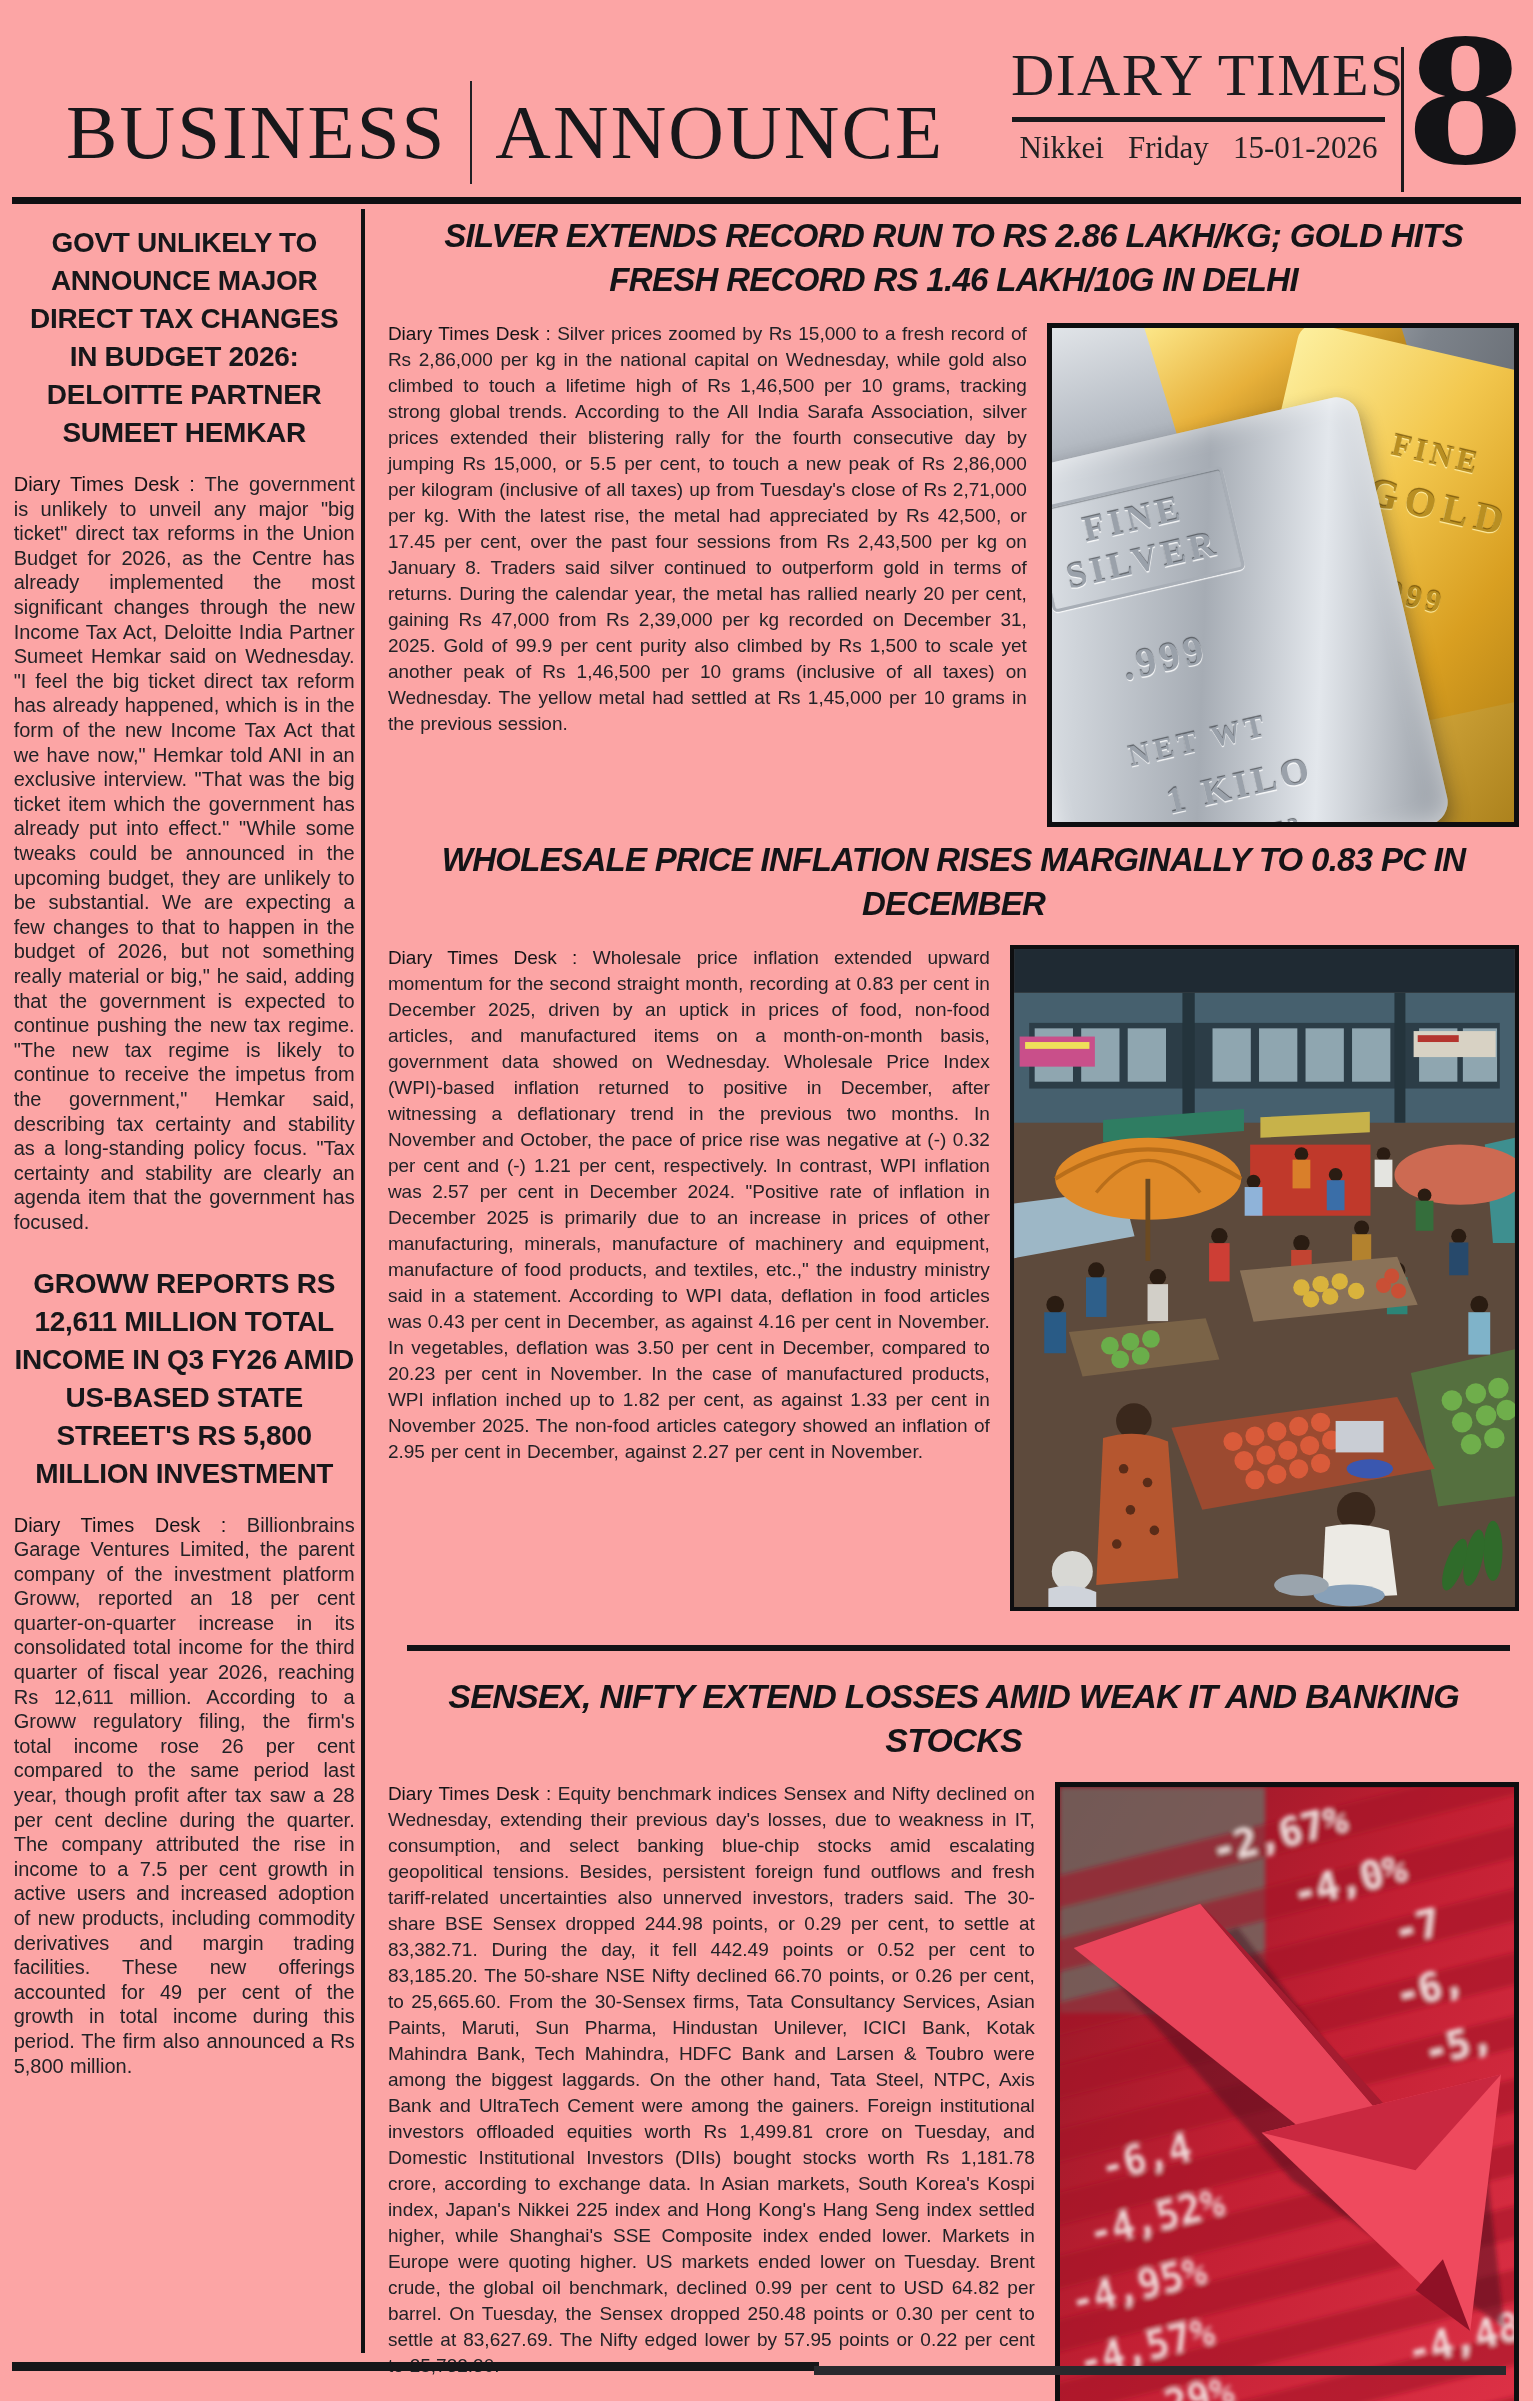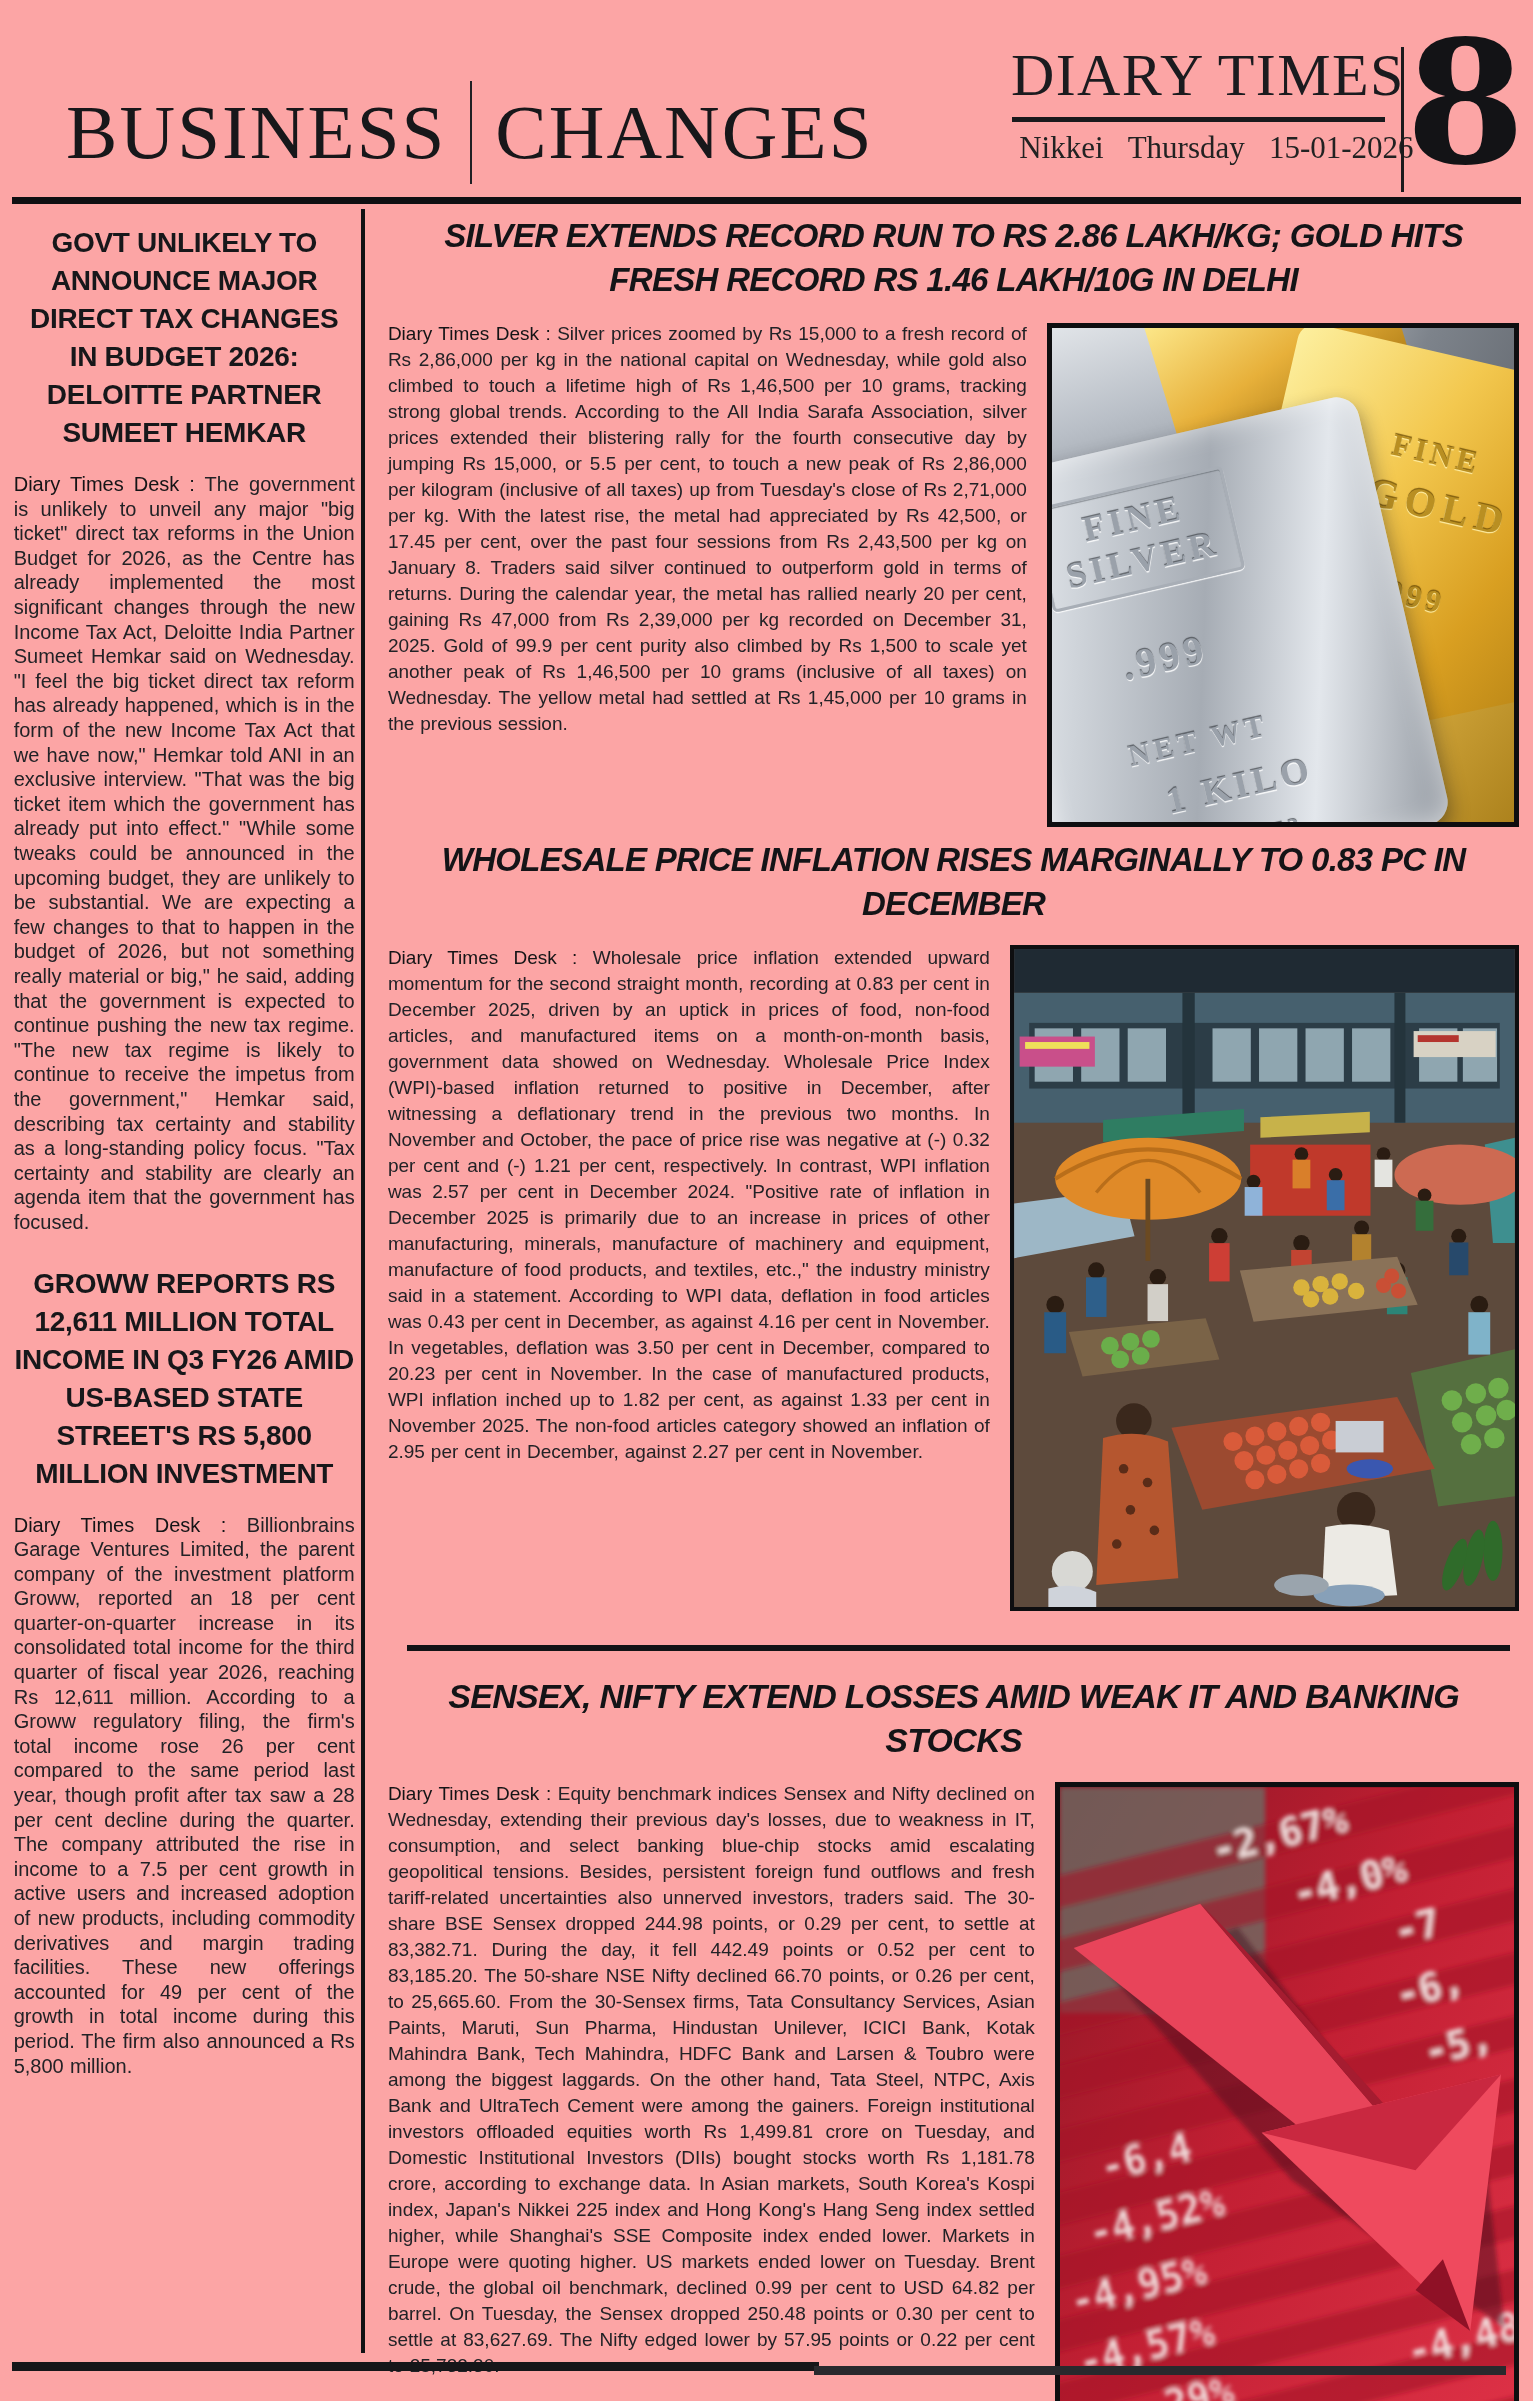--- a/index.html
+++ b/index.html
@@ -80,28 +80,28 @@
 </style>
 </head>
 <body>
 
 <div class="page">
 
   <div class="hdr">
     <div class="section-title">
       <span>BUSINESS</span>
       <span class="section-divider"></span>
-      <span>CHANGES</span>
+      <span>ANNOUNCE</span>
     </div>
     <div class="masthead-block">
       <div class="masthead">DIARY TIMES</div>
       <div class="masthead-rule"></div>
       <div class="dateline">
         <span>Nikkei</span>
-        <span>Thursday</span>
+        <span>Friday</span>
         <span>15-01-2026</span>
       </div>
     </div>
     <div class="pageno-divider"></div>
     <div class="pageno">8</div>
   </div>
   <div class="header-rule"></div>
 
   <div class="content">
 

